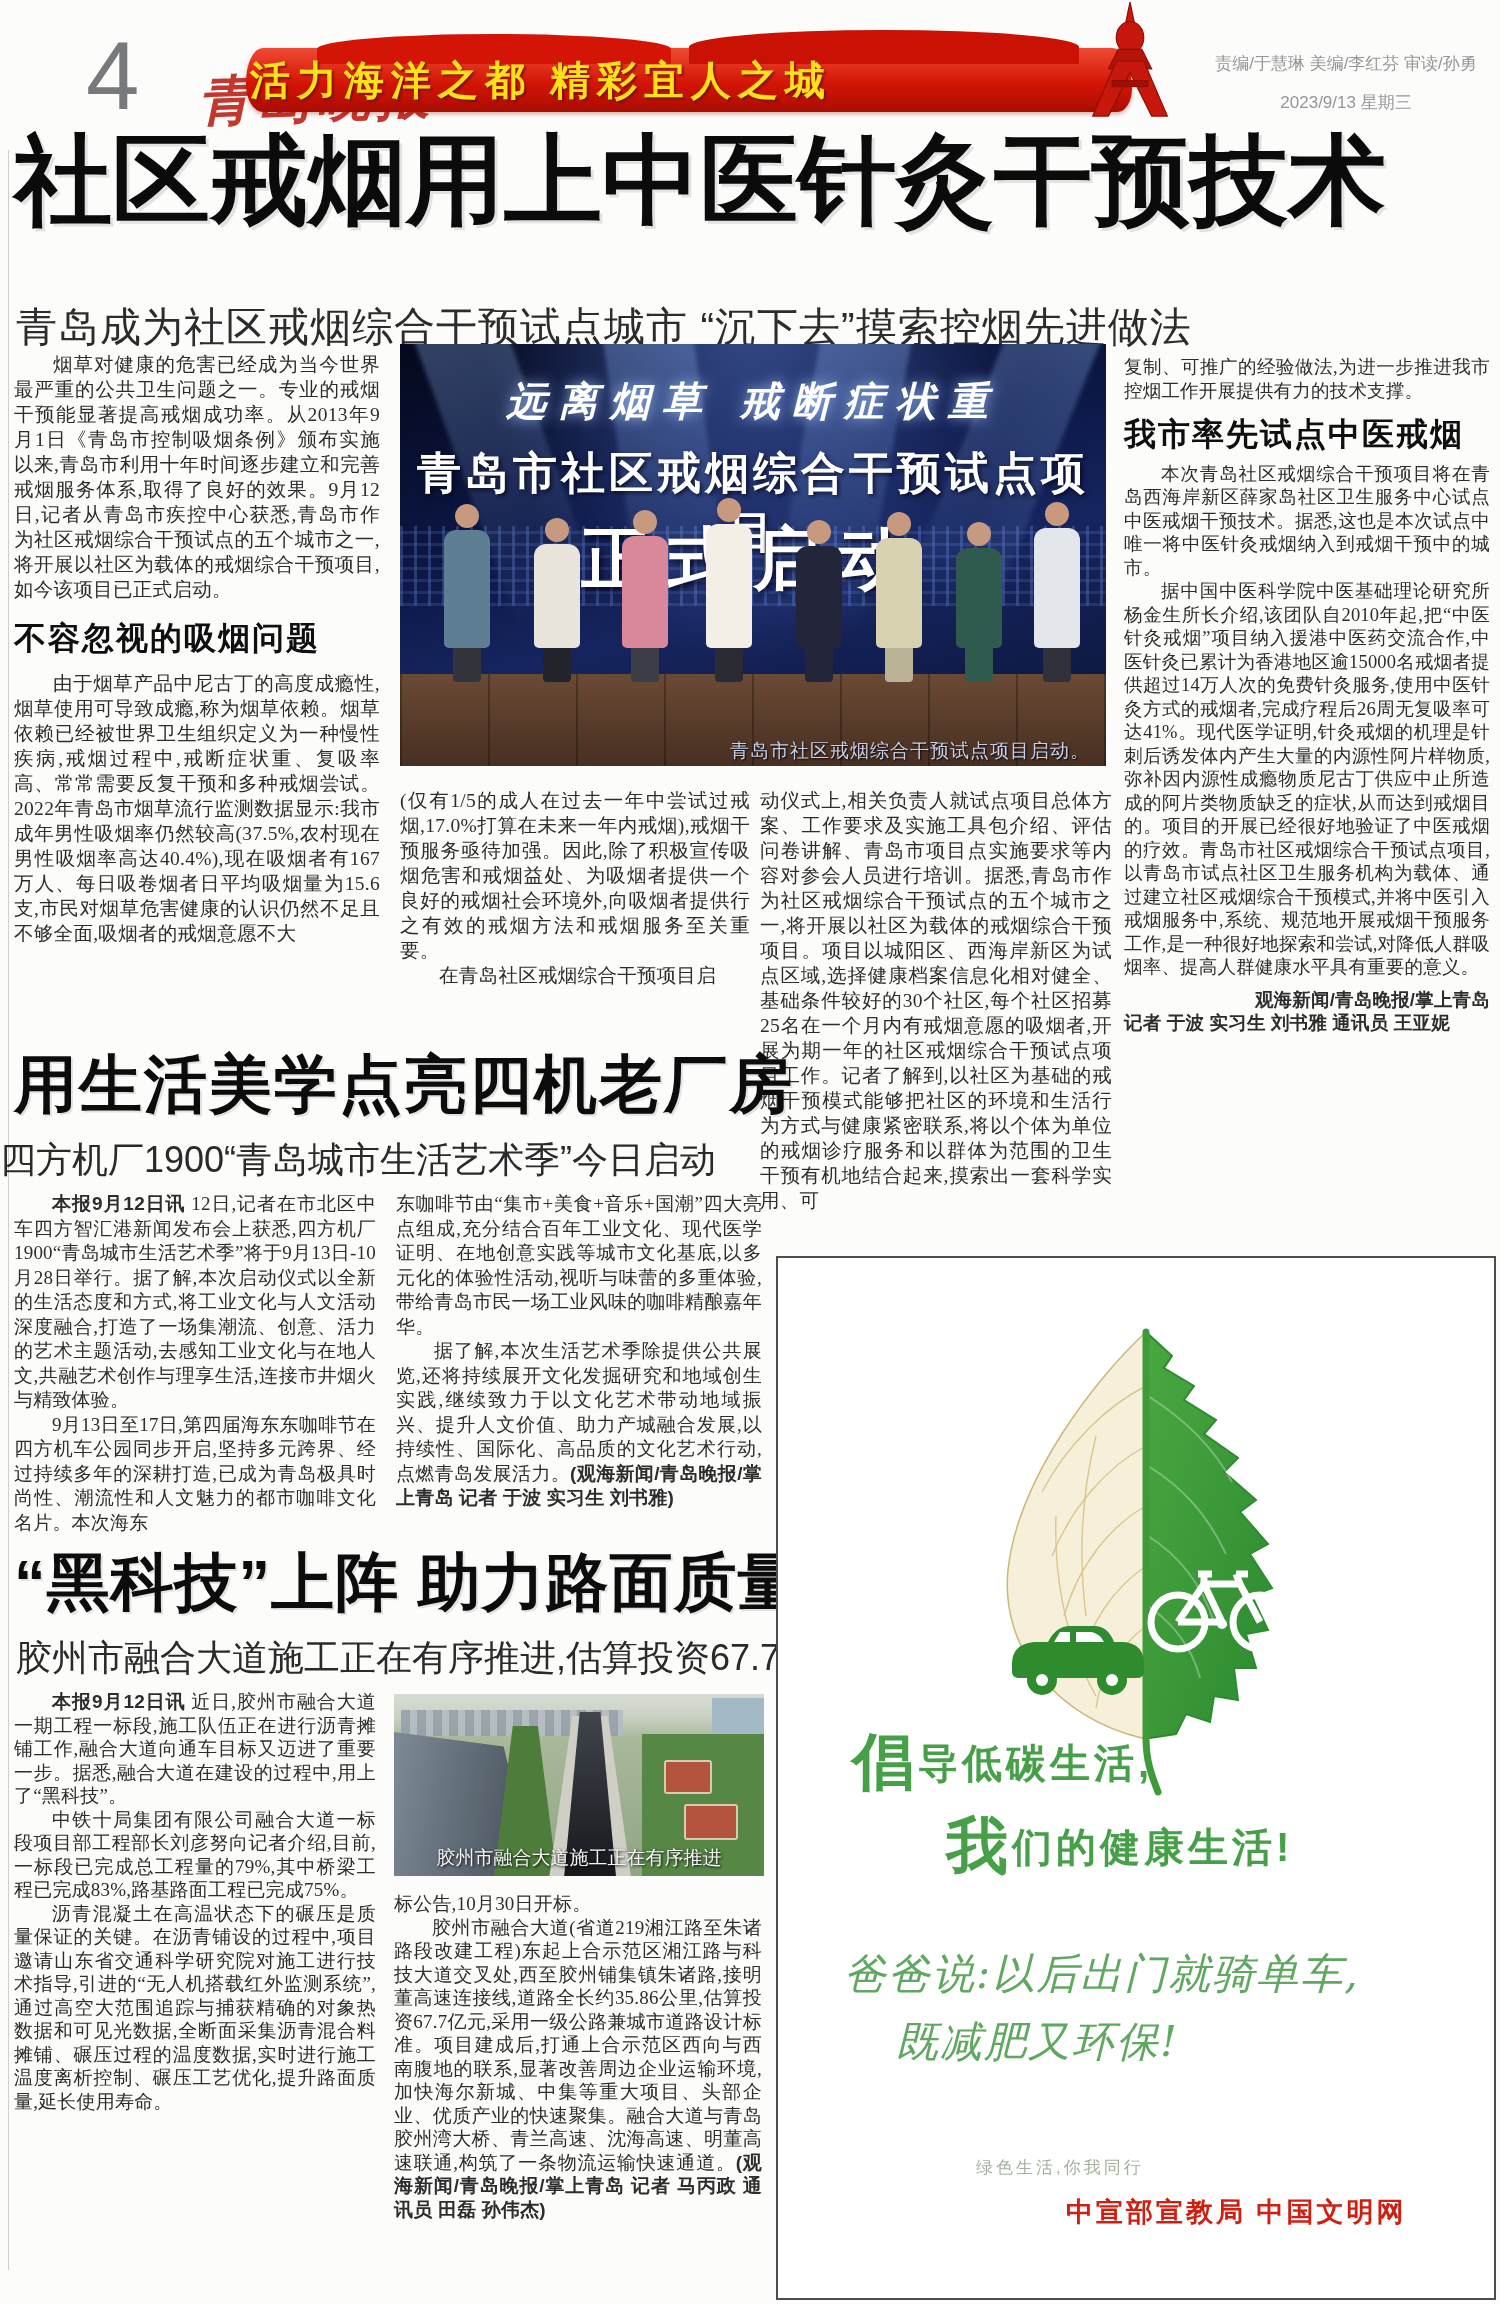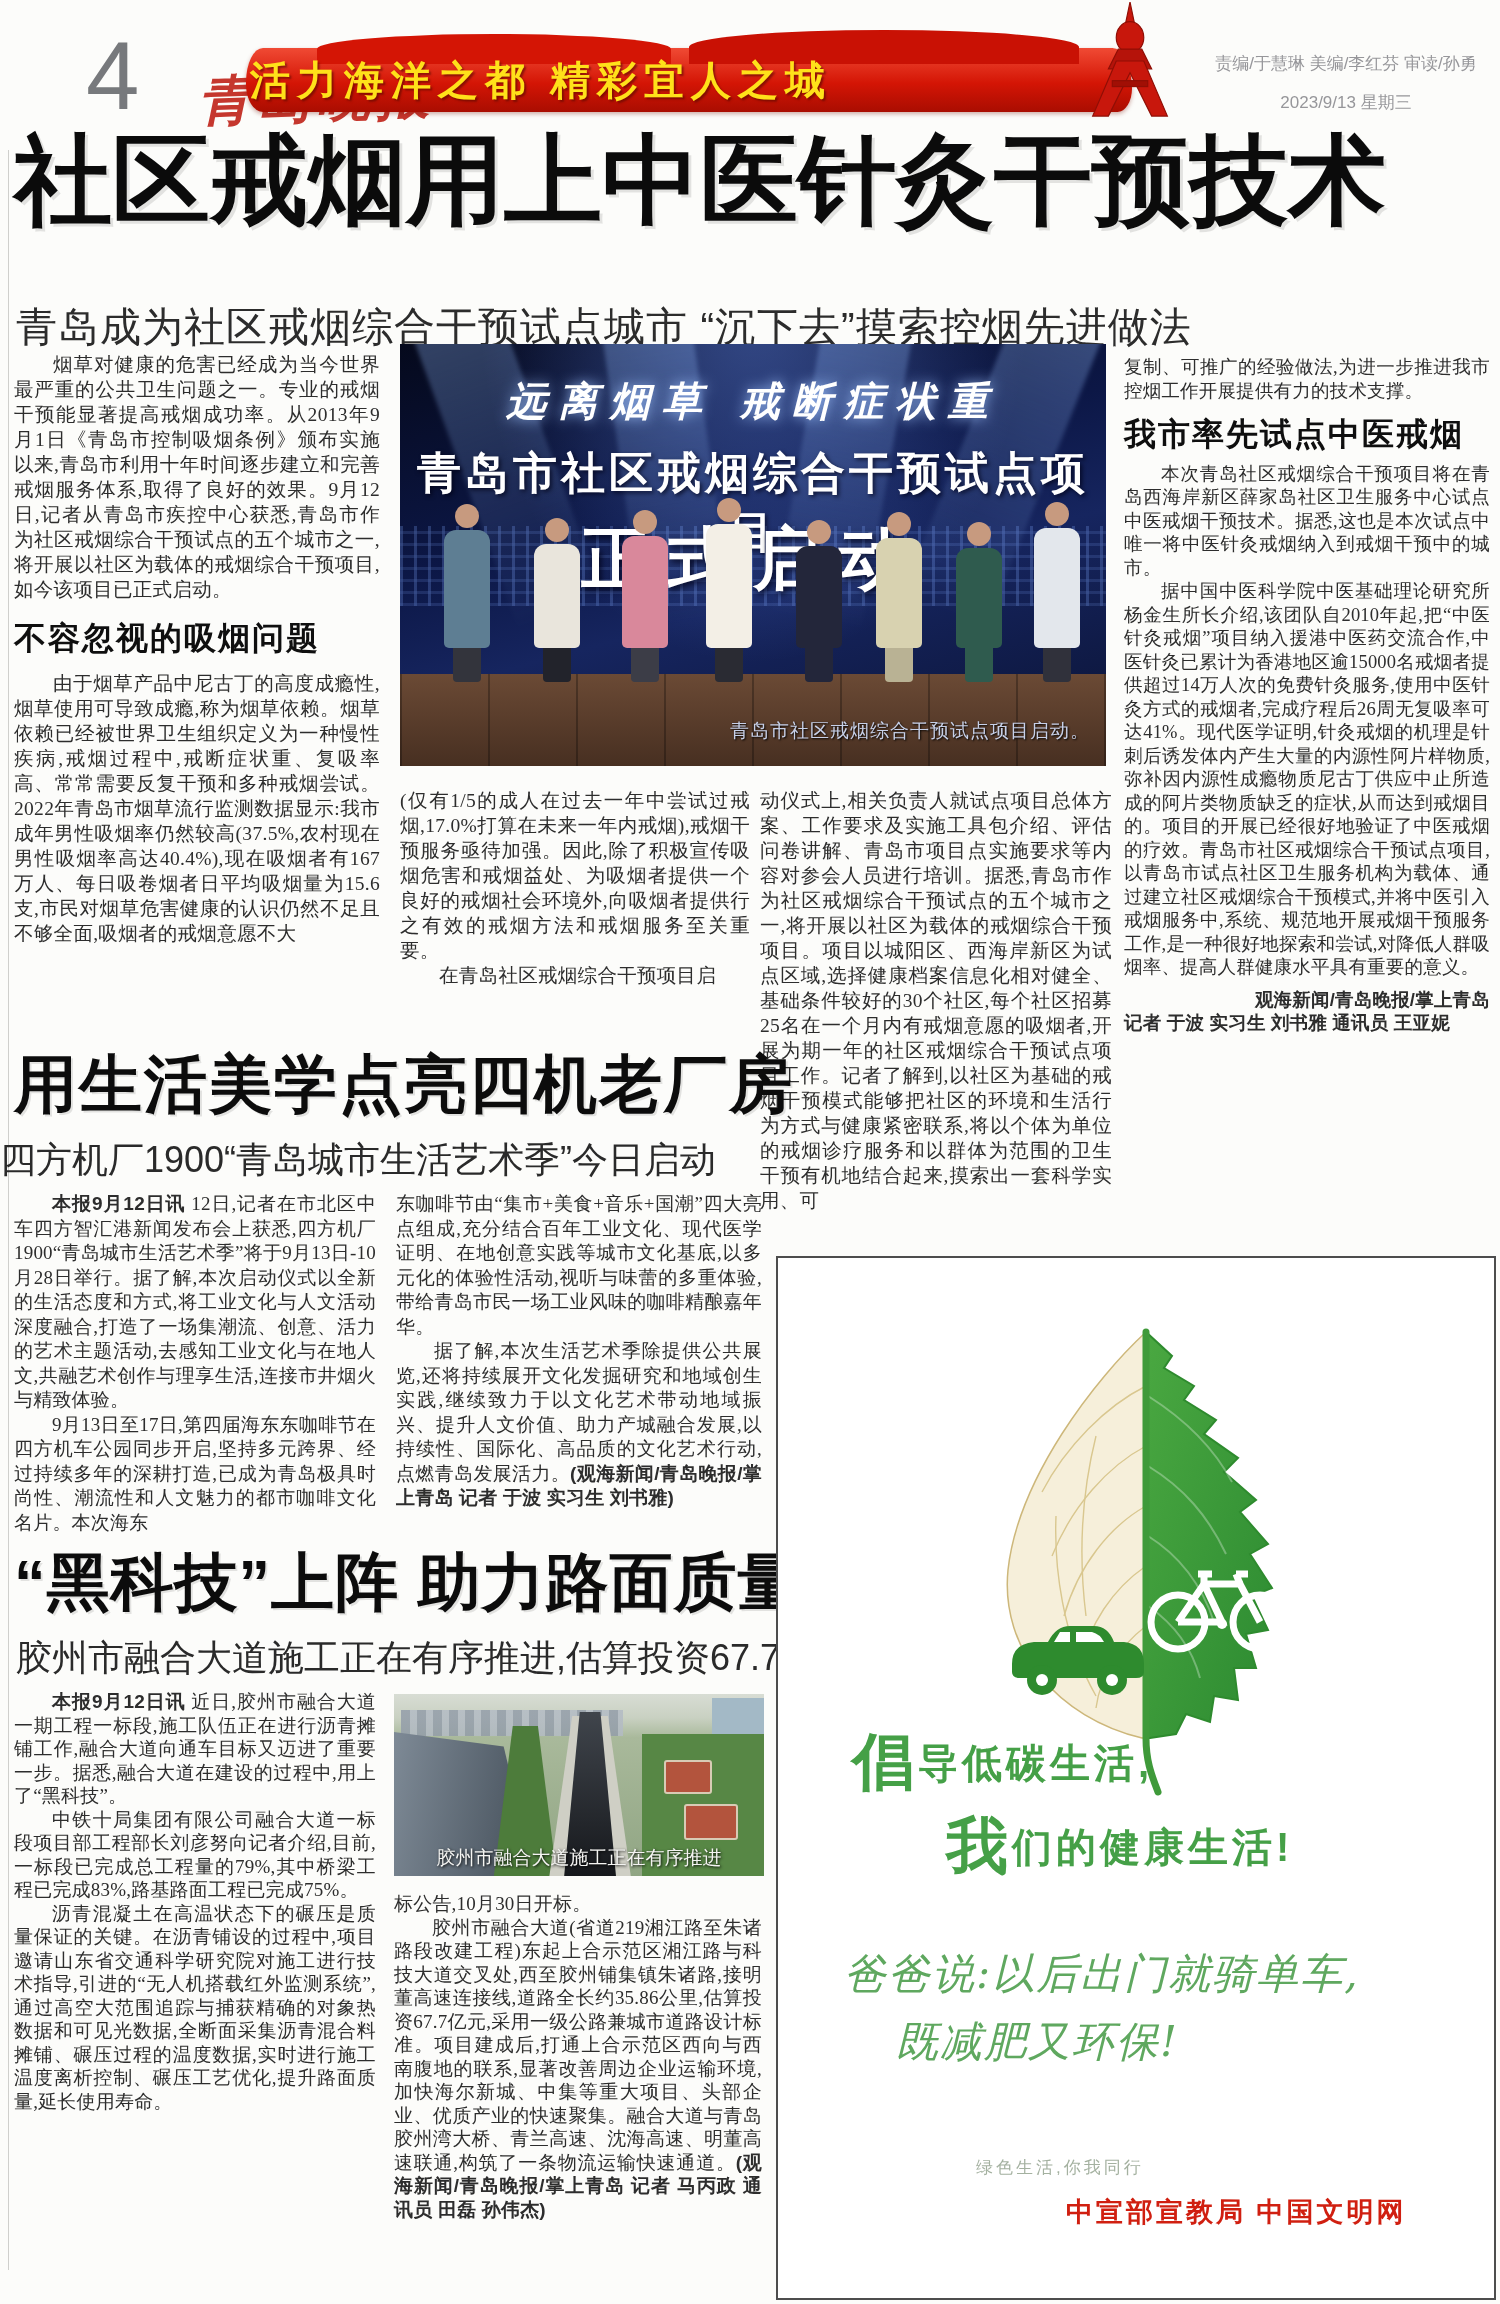--- a/index.html
+++ b/index.html
@@ -67,21 +67,21 @@
   .ph-line2{position:absolute;top:100px;width:100%;text-align:center;color:#fff;font-size:44px;
         font-weight:900;letter-spacing:4px;font-family:"Liberation Sans",sans-serif;
         text-shadow:2px 2px 4px rgba(0,0,20,.7);}
   .ph-line3{position:absolute;top:170px;width:100%;text-align:center;color:#fff;font-size:68px;
         font-weight:900;letter-spacing:18px;font-family:"Liberation Sans",sans-serif;
         text-shadow:2px 3px 6px rgba(0,0,20,.8);}
   .person{position:absolute;bottom:84px;width:54px;}
   .person .head{width:24px;height:24px;border-radius:50%;background:#c79a7f;margin:0 auto 2px;}
   .person .torso{width:46px;margin:0 auto;border-radius:12px 12px 5px 5px;}
   .person .legs{width:28px;height:34px;margin:0 auto;background:#33343c;border-radius:0 0 4px 4px;}
-  .ph-cap{position:absolute;right:16px;bottom:22px;color:#c7d0e8;font-size:19px;letter-spacing:1px;
+  .ph-cap{position:absolute;right:16px;bottom:2px;color:#c7d0e8;font-size:19px;letter-spacing:1px;
         font-family:"Liberation Sans",sans-serif;text-shadow:1px 1px 2px #000;}
 
   
   .h2-main{position:absolute;left:14px;top:1042px;font-family:"Liberation Sans",sans-serif;
            font-weight:900;font-size:63px;color:#0c0c0c;letter-spacing:2px;white-space:nowrap;
            text-shadow:2px 2px 0 rgba(0,0,0,.10);}
   .h2-sub{position:absolute;left:0;top:1136px;font-family:"Liberation Sans",sans-serif;
            font-size:36px;color:#2a2a2a;white-space:nowrap;}
   .a2{font-size:19px;line-height:24.5px;letter-spacing:.2px;color:#2d2d2d;}
 

